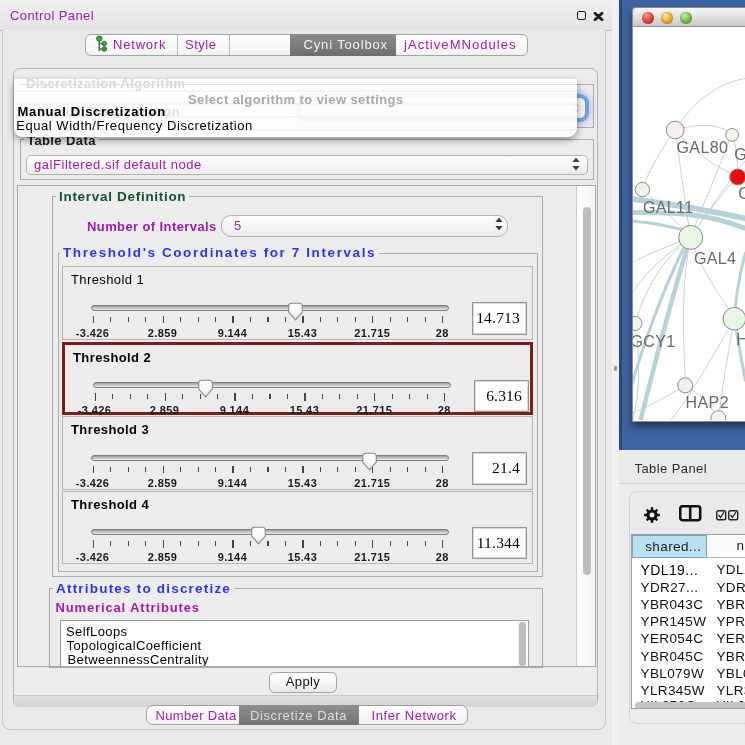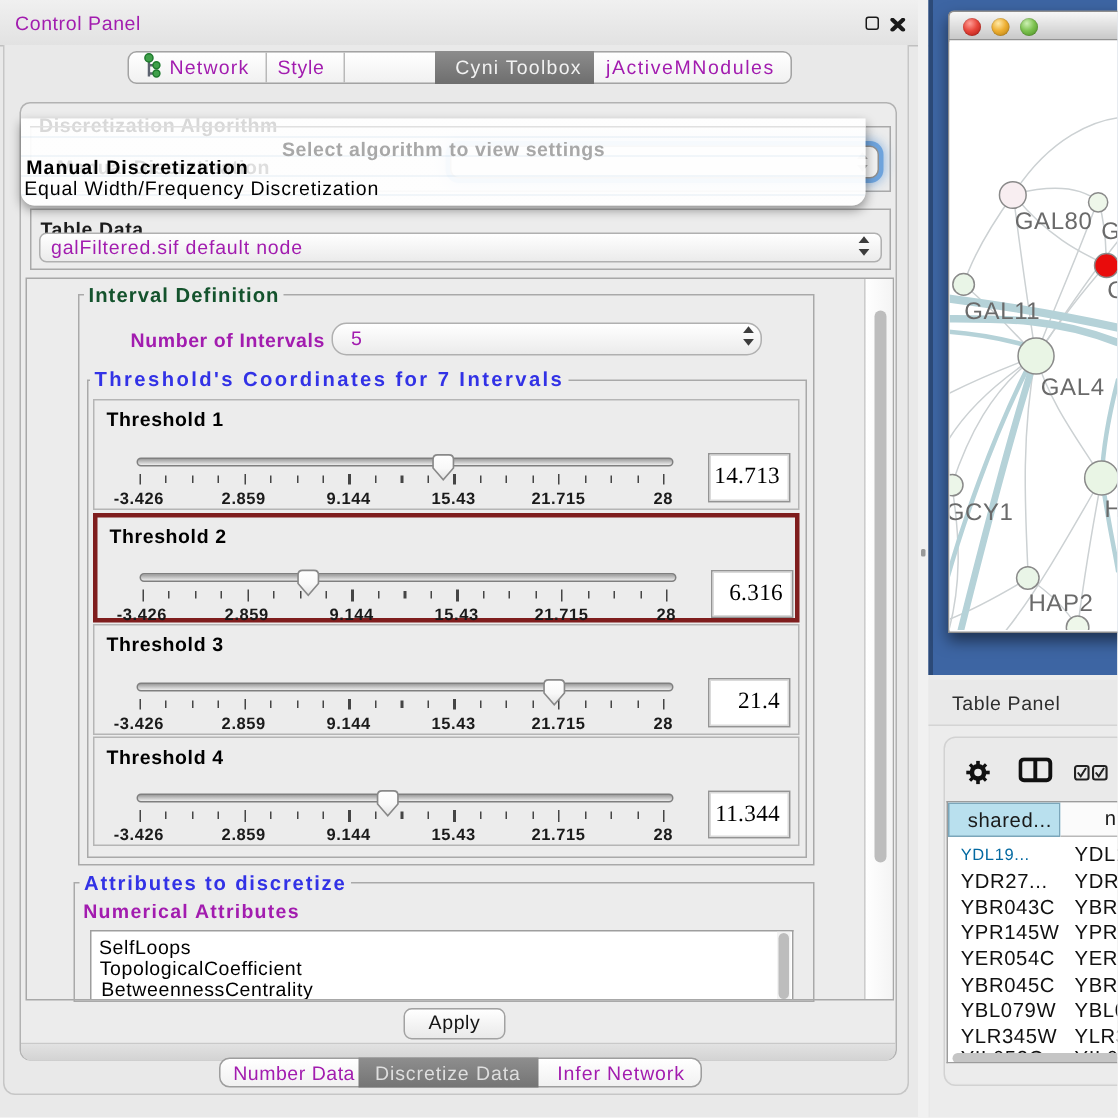--- a/index.html
+++ b/index.html
@@ -50,21 +50,21 @@
 
 <div class="grp" style="left:20px;top:84px;width:572px;height:42px;"></div>
 
 <div class="abs" style="left:300px;top:97px;width:286px;height:22px;background:#f2f2f2;border:1px solid #8f8f8f;border-radius:6px;box-sizing:border-box;box-shadow:0 0 0 3px #6ea3dc, 0 0 7px 4px rgba(110,163,220,0.65);"></div>
 <svg class="abs" style="left:570px;top:101px;opacity:0.4;" width="10" height="14">
       <path d="M5 0.5 L8.6 5 H1.4 Z" fill="#3c3c3c"></path>
       <path d="M5 13.5 L1.4 9 H8.6 Z" fill="#3c3c3c"></path>
     </svg>
 
 <div class="grp" style="left:20px;top:139px;width:572px;height:39px;"></div>
-<div class="grplabel bold" style="left:24px;top:134px;color:#1c1c1c;margin-top:12px;">Table Data</div>
+<div class="grplabel bold" style="left:24px;top:134px;color:#1c1c1c;">Table Data</div>
 <div class="abs" style="left:26px;top:155px;width:560px;height:18px;background:linear-gradient(#ffffff,#ebebeb);border:1px solid #b0b0b0;border-radius:5px;"></div>
 <div class="abs t13" style="left:34px;top:157px;letter-spacing:0.55px;">galFiltered.sif default node</div>
 <svg class="abs" style="left:571px;top:157px;" width="10" height="14">
  <path d="M5 0.5 L8.6 5 H1.4 Z" fill="#3c3c3c"></path>
       <path d="M5 13.5 L1.4 9 H8.6 Z" fill="#3c3c3c"></path>
 </svg>
 
 <div class="abs" style="left:16.5px;top:184.5px;width:579px;height:482px;background:#ececec;border:1px solid #a8a8a8;box-sizing:border-box;"></div>
 
 <div class="abs" style="left:576px;top:185.5px;width:18px;height:480px;background:linear-gradient(90deg,#ffffff,#f4f4f4);border-left:1px solid #cccccc;"></div>
@@ -79,21 +79,21 @@
 <svg class="abs" style="left:494px;top:217px;" width="10" height="14">
  <path d="M5 0.5 L8.6 5 H1.4 Z" fill="#3c3c3c"></path>
       <path d="M5 13.5 L1.4 9 H8.6 Z" fill="#3c3c3c"></path>
 </svg>
 
 <div class="grp" style="left:58px;top:252.5px;width:477.5px;height:317.5px;"></div>
 <div class="grplabel" style="left:60px;top:246px;color:#3232e6;font-size:13.5px;font-weight:bold;letter-spacing:1.6px;">Threshold's Coordinates for 7 Intervals</div>
 
 <div id="thresholds">
       <div class="abs" style="left:62px;top:266px;width:470.5px;height:73.5px;border:1px solid #b5b5b5;background:#ececec;box-sizing:border-box;">
-        <div style="position:absolute;left:8px;top:5px;font-size:13px;font-weight:bold;">Threshold 1</div>
+        <div style="position:absolute;left:8px;top:5px;font-size:13px;font-weight:normal;">Threshold 1</div>
         <div style="position:absolute;left:28px;top:37.5px;width:356px;height:4px;background:linear-gradient(#9d9d9d,#ededed);border:1px solid #7f7f7f;border-radius:3px;"></div>
         <div style="position:absolute;left:29.6px;top:48.5px;width:1.2px;height:7.5px;background:#454545;"></div>
         <div style="position:absolute;left:47.1px;top:49.5px;width:1.2px;height:5px;background:#454545;"></div>
         <div style="position:absolute;left:64.6px;top:49.5px;width:1.2px;height:5px;background:#454545;"></div>
         <div style="position:absolute;left:82.0px;top:49.5px;width:1.2px;height:5px;background:#454545;"></div>
         <div style="position:absolute;left:99.5px;top:48.5px;width:1.2px;height:7.5px;background:#454545;"></div>
         <div style="position:absolute;left:117.0px;top:49.5px;width:1.2px;height:5px;background:#454545;"></div>
         <div style="position:absolute;left:134.5px;top:49.5px;width:1.2px;height:5px;background:#454545;"></div>
         <div style="position:absolute;left:152.0px;top:49.5px;width:1.2px;height:5px;background:#454545;"></div>
         <div style="position:absolute;left:169.4px;top:48.5px;width:1.2px;height:7.5px;background:#454545;"></div>
@@ -377,21 +377,21 @@
  <rect x="0.7" y="0.7" width="9" height="9" rx="1.5" fill="none" stroke="#222" stroke-width="1.4"></rect>
  <path d="M2.5 5 L4.5 7.5 L8 2" stroke="#222" stroke-width="1.3" fill="none"></path>
  <rect x="12.7" y="0.7" width="9" height="9" rx="1.5" fill="none" stroke="#222" stroke-width="1.4"></rect>
  <path d="M14.5 5 L16.5 7.5 L20 2" stroke="#222" stroke-width="1.3" fill="none"></path>
 </svg>
 
 <div class="abs" style="left:631px;top:534px;width:114px;height:173px;border:1px solid #9c9c9c;border-right:none;background:#fff;overflow:hidden;">
   <div style="position:absolute;left:0;top:0;width:74.5px;height:23px;background:#b9e0ee;border:1px solid #7ba6ba;box-sizing:border-box;text-align:center;font-size:13.5px;line-height:22px;color:#1a1a1a;padding-left:8px;">shared...</div>
   <div style="position:absolute;left:74.5px;top:0;width:40px;height:23px;background:#fbfbfb;border-bottom:1px solid #b9b9b9;box-sizing:border-box;font-size:13.5px;line-height:22px;color:#1a1a1a;padding-left:30px;">n...</div>
   <div id="tablerows">
-        <div style="position:absolute;left:8.5px;top:27.2px;font-size:11px;line-height:16px;color:#0369a1;white-space:nowrap;">YDL19...</div>
+        <div style="position:absolute;left:8.5px;top:27.2px;font-size:14px;line-height:16px;color:#000000;white-space:nowrap;">YDL19...</div>
         <div style="position:absolute;left:84.39999999999998px;top:27.2px;font-size:13.5px;line-height:16px;color:#111;white-space:nowrap;">YDL194W</div>
         <div style="position:absolute;left:8.5px;top:44.5px;font-size:13.5px;line-height:16px;color:#111;white-space:nowrap;">YDR27...</div>
         <div style="position:absolute;left:84.39999999999998px;top:44.5px;font-size:13.5px;line-height:16px;color:#111;white-space:nowrap;">YDR277C</div>
         <div style="position:absolute;left:8.5px;top:61.6px;font-size:13.5px;line-height:16px;color:#111;white-space:nowrap;">YBR043C</div>
         <div style="position:absolute;left:84.39999999999998px;top:61.6px;font-size:13.5px;line-height:16px;color:#111;white-space:nowrap;">YBR043C</div>
         <div style="position:absolute;left:8.5px;top:79.2px;font-size:13.5px;line-height:16px;color:#111;white-space:nowrap;">YPR145W</div>
         <div style="position:absolute;left:84.39999999999998px;top:79.2px;font-size:13.5px;line-height:16px;color:#111;white-space:nowrap;">YPR145W</div>
         <div style="position:absolute;left:8.5px;top:96.0px;font-size:13.5px;line-height:16px;color:#111;white-space:nowrap;">YER054C</div>
         <div style="position:absolute;left:84.39999999999998px;top:96.0px;font-size:13.5px;line-height:16px;color:#111;white-space:nowrap;">YER054C</div>
         <div style="position:absolute;left:8.5px;top:113.6px;font-size:13.5px;line-height:16px;color:#111;white-space:nowrap;">YBR045C</div>

